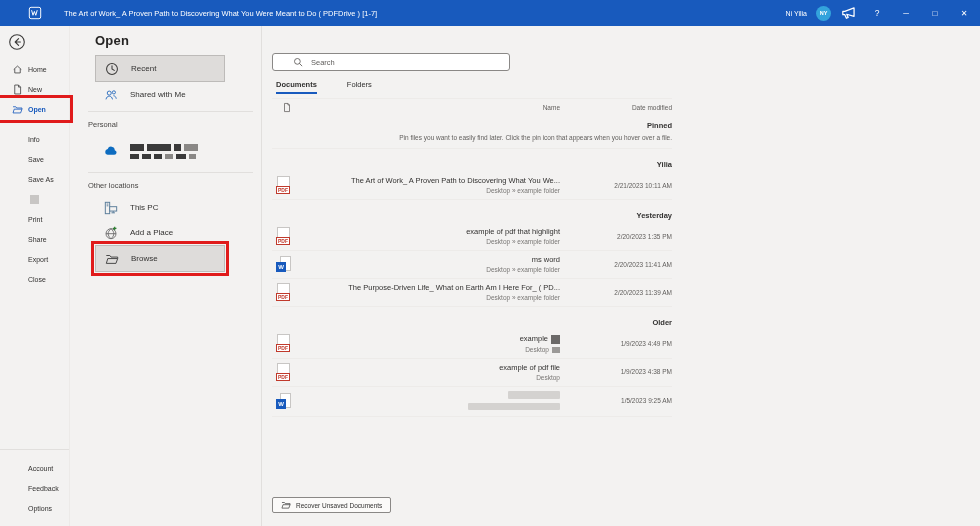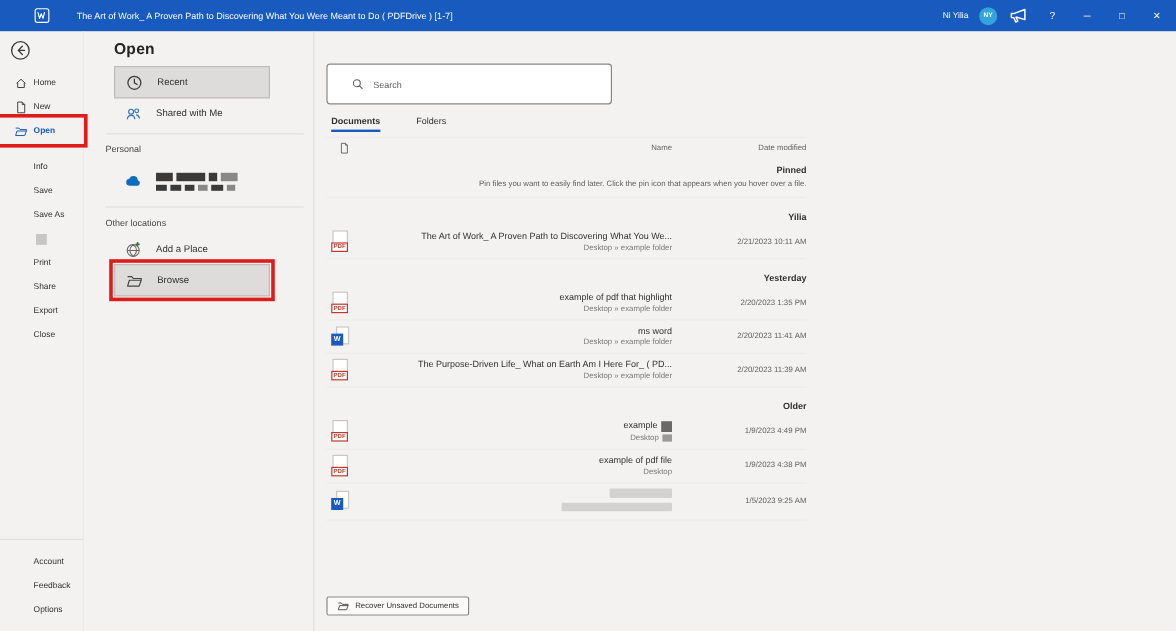--- a/index.html
+++ b/index.html
@@ -42,21 +42,21 @@
   .place-header { font-size:7.5px; color:#484644; padding:8px 0 5px 0; border-top:1px solid #e1dfdd; margin-top:4px; }
   .od-item { height:34px; align-items:center; }
   .od-lines { display:flex; flex-direction:column; gap:3px; }
   .rrow { display:flex; gap:3px; align-items:center; }
   .rb { display:inline-block; height:7px; background:#3a3a3a; }
   .rb.l { background:#8a8886; }
   .rb.s { height:5px; }
 
   
   .files { position:relative; flex:1; padding:27px 0 0 10px; }
-  .search-box { width:238px; height:18px; background:#fff; border:1px solid #8a8886; border-radius:3px; display:flex; align-items:center; padding:16px 6px; }
+  .search-box { width:238px; height:18px; background:#fff; border:1px solid #8a8886; border-radius:3px; display:flex; align-items:center; padding:0 6px; }
   .search-box .sico { width:10px; height:10px; display:inline-flex; margin:0 8px 0 14px; }
   .search-box input { border:none; outline:none; flex:1; font-size:7.5px; font-family:inherit; color:#323130; background:transparent; }
   .search-box input::placeholder { color:#605e5c; }
 
   .tabs { display:flex; gap:30px; margin:9px 0 0 4px; }
   .tab { font-size:7.5px; color:#323130; padding-bottom:3px; border-bottom:2px solid transparent; }
   .tab.active { font-weight:bold; border-bottom-color:#185abd; }
 
   .list { width:400px;text-align:right; }
   .cols { display:grid; grid-template-columns:28px 260px 1fr; align-items:center; height:18px; border-top:1px solid #edebe9; margin-top:4px; font-size:6.5px; color:#605e5c; }
@@ -232,20 +232,31 @@
               <span class="rb s l" style="width:8px"></span>
               <span class="rb s" style="width:10px"></span>
               <span class="rb s l" style="width:7px"></span>
             </span>
         </span>
       </div>
       <div class="place-header">Other locations</div>
       <div id="places-other">
           <div class="place-item">
             <span class="pico">
+              <svg viewBox="0 0 16 16" fill="none" stroke="#5a7d9a" stroke-width="1.1">
+                <rect x="1.5" y="1.5" width="5" height="13"></rect>
+                <path d="M3 3.5h2M3 5.5h2"></path>
+                <rect x="6.5" y="6.5" width="8" height="5" fill="#f3f2f1"></rect>
+                <path d="M10.5 11.5v2M8.5 13.5h4"></path>
+              </svg>
+            </span>
+            <span>This PC</span>
+          </div>
+          <div class="place-item">
+            <span class="pico">
               <svg viewBox="0 0 16 16" fill="none" stroke="#666" stroke-width="1">
                 <circle cx="8" cy="8.8" r="5.7"></circle>
                 <path d="M2.3 8.8h11.4M8 3.1c-4.3 3.8-4.3 7.6 0 11.4M8 3.1c4.3 3.8 4.3 7.6 0 11.4"></path>
                 <path d="M12.2.8v4M10.2 2.8h4" stroke="#2e7d32" stroke-width="1.4"></path>
               </svg>
             </span>
             <span>Add a Place</span>
           </div>
           <div class="place-item selected annotated">
             <span class="pico">

